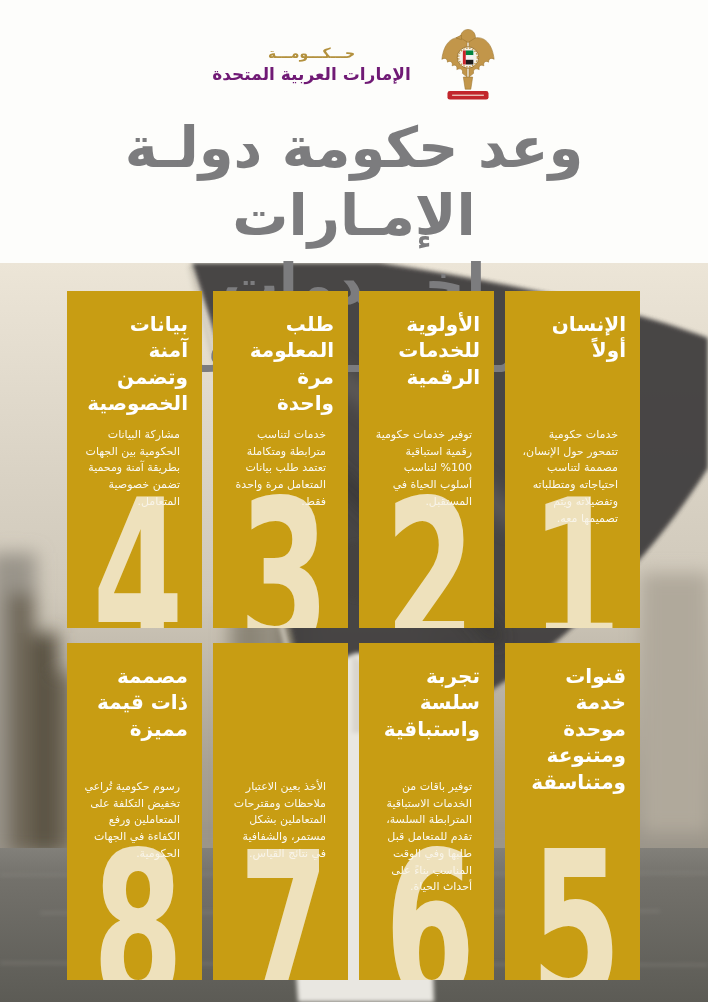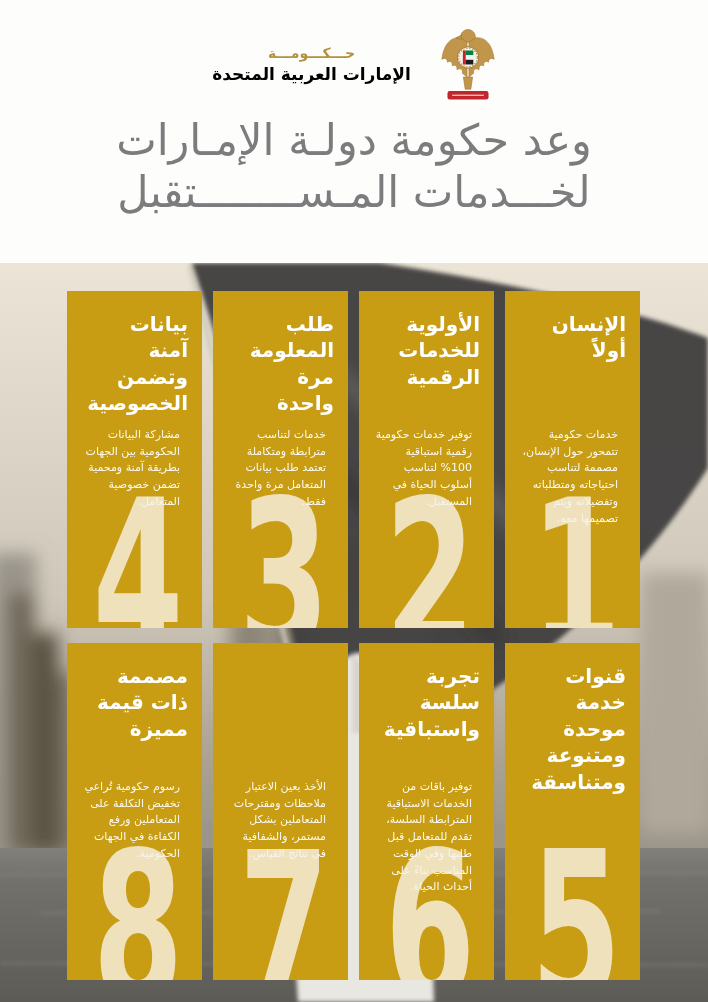--- a/index.html
+++ b/index.html
@@ -7,23 +7,23 @@
     width:708px;height:1002px;overflow:hidden;position:relative;
     background:#fdfdfb;
     font-family:"DejaVu Sans",sans-serif;
     direction:rtl;
   }
   
   .header{position:absolute;top:0;left:0;width:708px;height:263px;background:#fdfdfb;z-index:5;}
   .logo-row{display:flex;flex-direction:row-reverse;justify-content:center;align-items:center;gap:29px;padding-top:26px;direction:ltr;}
   .logo-text{display:flex;flex-direction:column;align-items:center;gap:3px;direction:rtl;}
   .logo-gov{font-size:14px;font-weight:bold;color:#b3913e;letter-spacing:0;}
-  .logo-country{font-size:17px;font-weight:bold;color:#000000;}
-  .main-title{margin-top:12px;text-align:center;color:#7c7c7e;font-weight:normal;
-    font-size:43px;line-height:1.22;}
+  .logo-country{font-size:17px;font-weight:bold;color:#701a75;}
+  .main-title{margin-top:12px;text-align:center;color:#7c7c7e;font-weight:bold;
+    font-size:56px;line-height:1.22;}
   
   .photo{position:absolute;top:263px;left:0;width:708px;height:739px;overflow:hidden;background:#d8d1c3;}
   .photo svg{display:block;}
   
   .cards{
     position:absolute;top:291px;left:67px;width:573px;z-index:6;
     display:grid;grid-template-columns:repeat(4,135px);grid-auto-rows:337px;
     column-gap:11px;row-gap:15px;direction:rtl;
   }
   .card{position:relative;overflow:hidden;}

